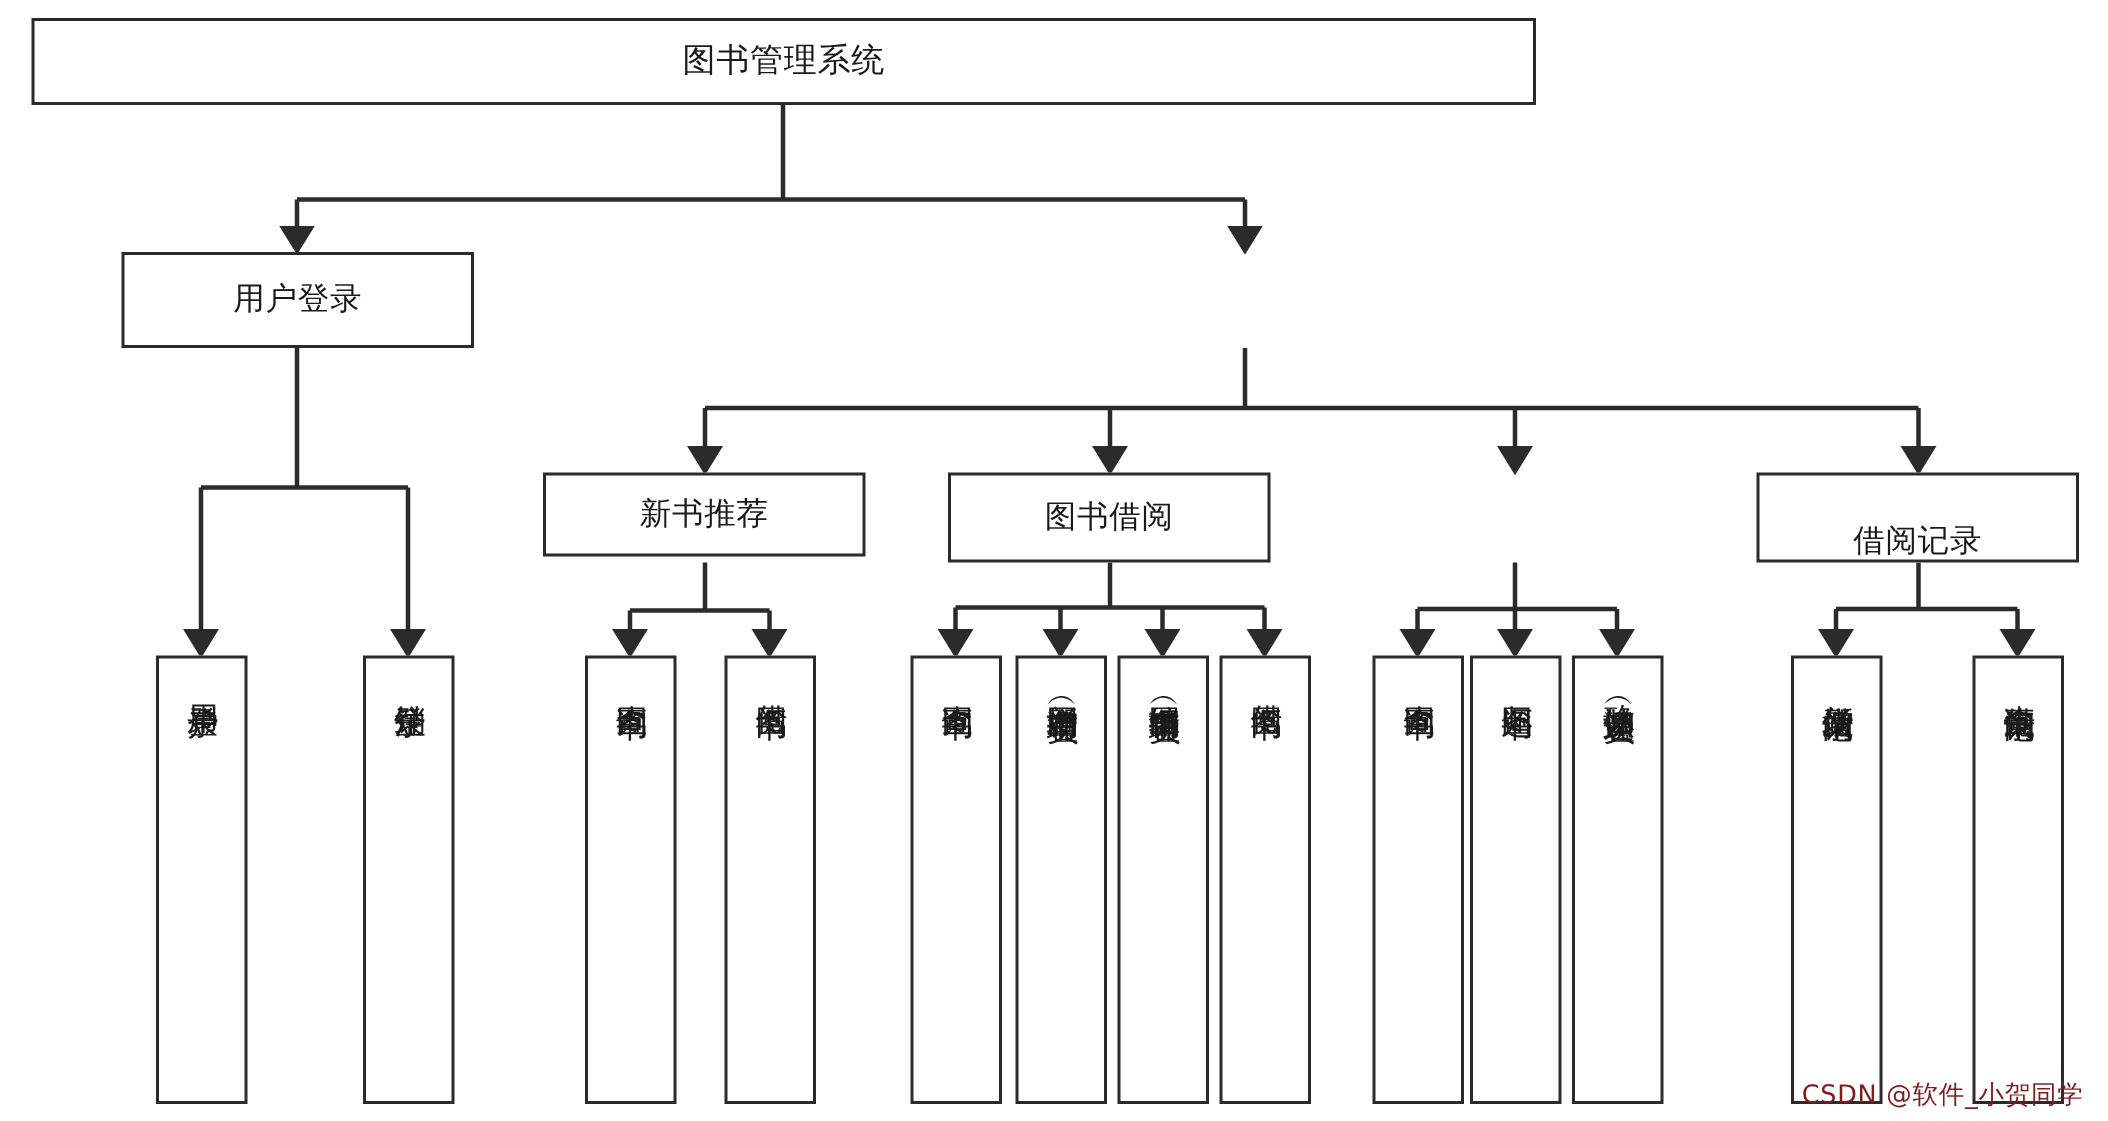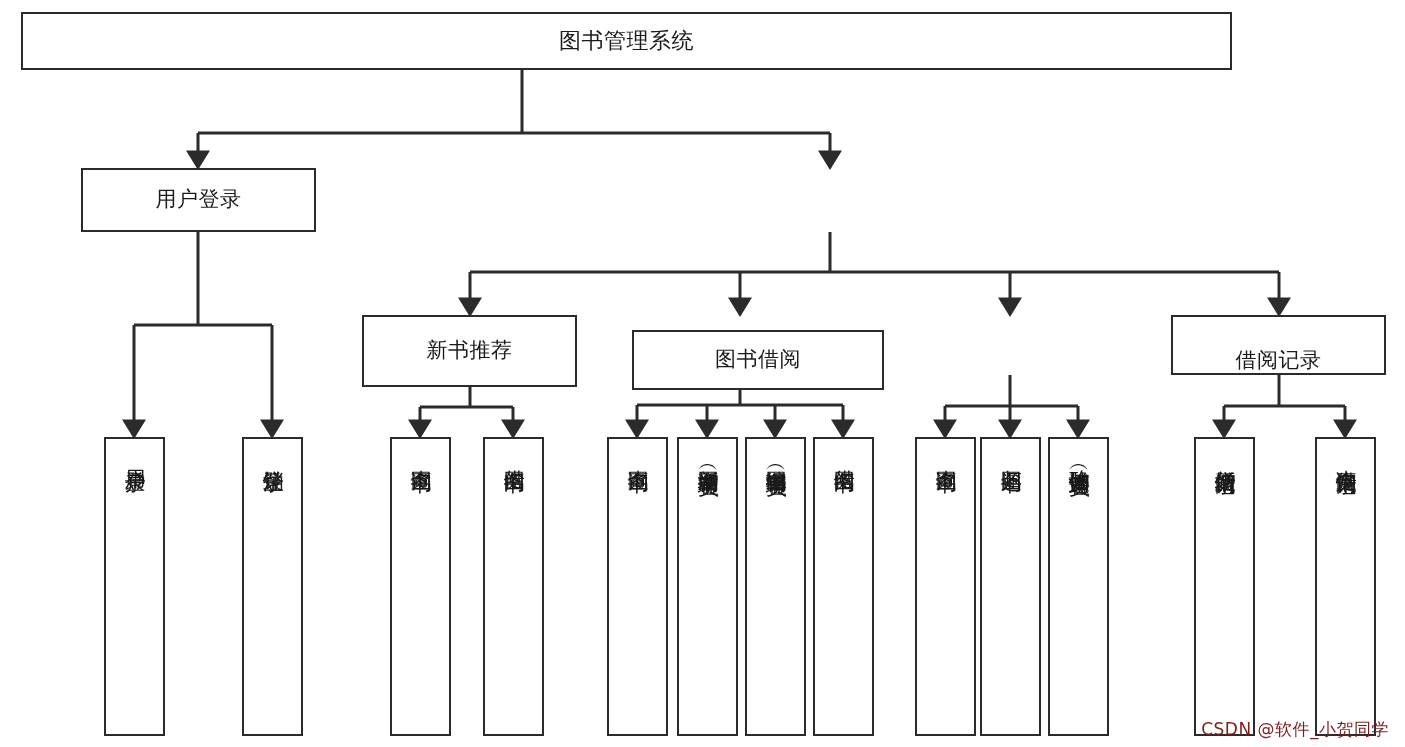--- a/index.html
+++ b/index.html
@@ -114,32 +114,32 @@
       <path d="M1010,406 L1010,426" marker-end="url(#arrow)"></path>
       <path d="M1078,406 L1078,426" marker-end="url(#arrow)"></path>
 
       <path d="M1279,375 L1279,406"></path>
       <path d="M1224,406 L1345,406"></path>
       <path d="M1224,406 L1224,426" marker-end="url(#arrow)"></path>
       <path d="M1345,406 L1345,426" marker-end="url(#arrow)"></path>
     </g>
   </svg>
 
-  <div class="node horiz root" style="left:21px; top:12px; width:1211px; height:58px;">
+  <div class="node horiz root" style="left:21px; top:12px; width:1003px; height:58px;">
     <span class="label">图书管理系统</span>
   </div>
 
   <div class="node horiz" style="left:81px; top:168px; width:235px; height:64px;">
     <span class="label">用户登录</span>
   </div>
 
-  <div class="node horiz" style="left:362px; top:315px; width:215px; height:72px;">
+  <div class="node horiz" style="left:362px; top:315px; width:215px; height:56px;">
     <span class="label">新书推荐</span>
   </div>
-  <div class="node horiz" style="left:632px; top:330px; width:252px; height:60px;">
+  <div class="node horiz" style="left:632px; top:315px; width:215px; height:60px;">
     <span class="label">图书借阅</span>
   </div>
   <div class="node horiz" style="left:1171px; top:315px; width:215px; height:60px;align-items:flex-end;">
     <span class="label">借阅记录</span>
   </div>
 
   <div class="node vert" style="left:104px; top:437px; width:61px; height:299px;">
     <span class="label">用户登录</span>
   </div>
   <div class="node vert" style="left:242px; top:437px; width:61px; height:299px;">

